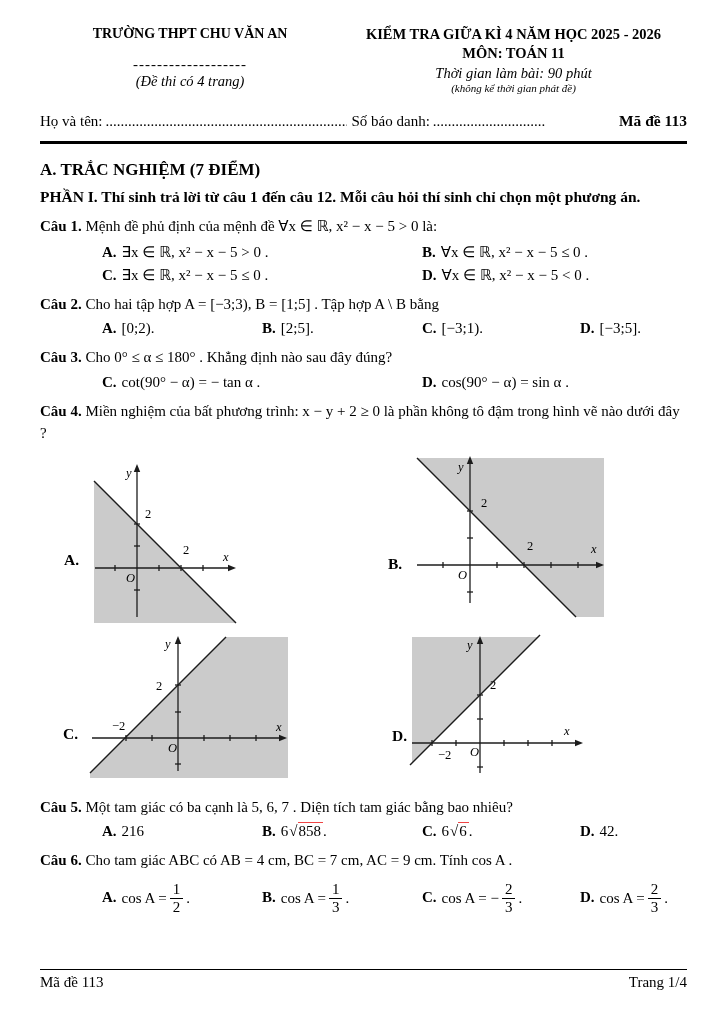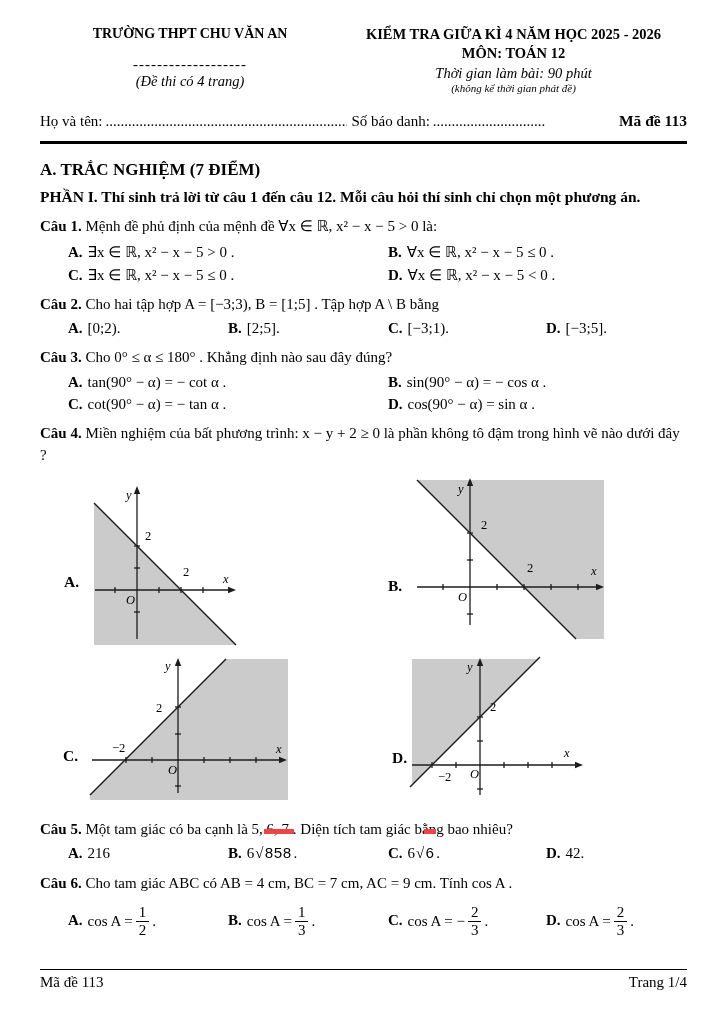--- a/index.html
+++ b/index.html
@@ -23,22 +23,22 @@
   .dots-id{width:112px;margin:0 4px 0 3px;}
   .examcode{font-weight:bold;margin-left:auto;font-size:15.5px;}
   
   .sec-title{font-weight:bold;margin-top:16px;font-size:17px;}
   .part-title{font-weight:bold;margin-top:8px;font-size:15.5px;}
   .q{margin-top:9px;line-height:1.5;}
   .qlabel{font-weight:bold;}
   .opts2{display:grid;grid-template-columns:320px 1fr;padding-left:28px;margin-top:5px;}
   .opts4{display:grid;grid-template-columns:160px 160px 158px 1fr;padding-left:28px;margin-top:5px;}
   .letter{font-weight:bold;margin-right:5px;}
-  .opt{white-space:nowrap;}
-  .radicand{border-top:5px solid #ef4444;padding:12px 2px 0 1px;font-family:Liberation Mono, monospace;}
+  .opt{white-space:nowrap;margin-left:34px;}
+  .radicand{border-top:1px solid #ef4444;padding:0 2px 0 1px;}
   .sqrt{margin-left:1px;}
   .frac{display:inline-block;vertical-align:middle;text-align:center;line-height:1.05;margin:0 3px;}
   .frac .num{display:block;border-bottom:1px solid #000;padding:0 3px 1px;}
   .frac .den{display:block;padding-top:1px;}
   .optsfrac{margin-top:10px;margin-bottom:4px;}
   
   .graphs{position:relative;height:340px;margin-top:2px;}
   .gl{position:absolute;font-weight:bold;font-size:15.5px;}
   svg{position:absolute;overflow:visible;}
   .axis,.tick{stroke:#1c1c1c;stroke-width:1.3;}
@@ -56,21 +56,21 @@
 <div class="page">
 
   <div class="hdr">
     <div class="hdr-left">
       <div class="school">TRƯỜNG THPT CHU VĂN AN</div>
       <div class="sep">-------------------</div>
       <div class="pages-note">(Đề thi có 4 trang)</div>
     </div>
     <div class="hdr-right">
       <div class="extitle">KIỂM TRA GIỮA KÌ 4 NĂM HỌC 2025 - 2026</div>
-      <div class="subject">MÔN: TOÁN 12</div>
+      <div class="subject">MÔN: TOÁN 11</div>
       <div class="dur">Thời gian làm bài: 90 phút</div>
       <div class="durnote">(không kể thời gian phát đề)</div>
     </div>
   </div>
 
   <div class="student">
     <span>Họ và tên:</span>
     <span class="dots dots-name">..........................................................................................................</span>
     <span>Số báo danh:</span>
     <span class="dots dots-id">..................................................</span>
@@ -100,24 +100,20 @@
   <div class="opts4">
     <span class="opt"><span class="letter">A.</span><span>[0;2).</span></span>
     <span class="opt"><span class="letter">B.</span><span>[2;5].</span></span>
     <span class="opt"><span class="letter">C.</span><span>[−3;1).</span></span>
     <span class="opt"><span class="letter">D.</span><span>[−3;5].</span></span>
   </div>
 
   <div class="q">
     <span class="qlabel">Câu 3.</span>
     <span>Cho  0° ≤ α ≤ 180° .  Khẳng định nào sau đây đúng?</span>
-  </div>
-  <div class="opts2">
-    <span class="opt"><span class="letter">A.</span><span>tan(90° − α) = − cot α .</span></span>
-    <span class="opt"><span class="letter">B.</span><span>sin(90° − α) = − cos α .</span></span>
   </div>
   <div class="opts2">
     <span class="opt"><span class="letter">C.</span><span>cot(90° − α) = − tan α .</span></span>
     <span class="opt"><span class="letter">D.</span><span>cos(90° − α) = sin α .</span></span>
   </div>
 
   <div class="q">
     <span class="qlabel">Câu 4.</span>
     <span>Miền nghiệm của bất phương trình:  x − y + 2 ≥ 0  là phần không tô đậm trong hình vẽ nào dưới đây ?</span>
   </div>

